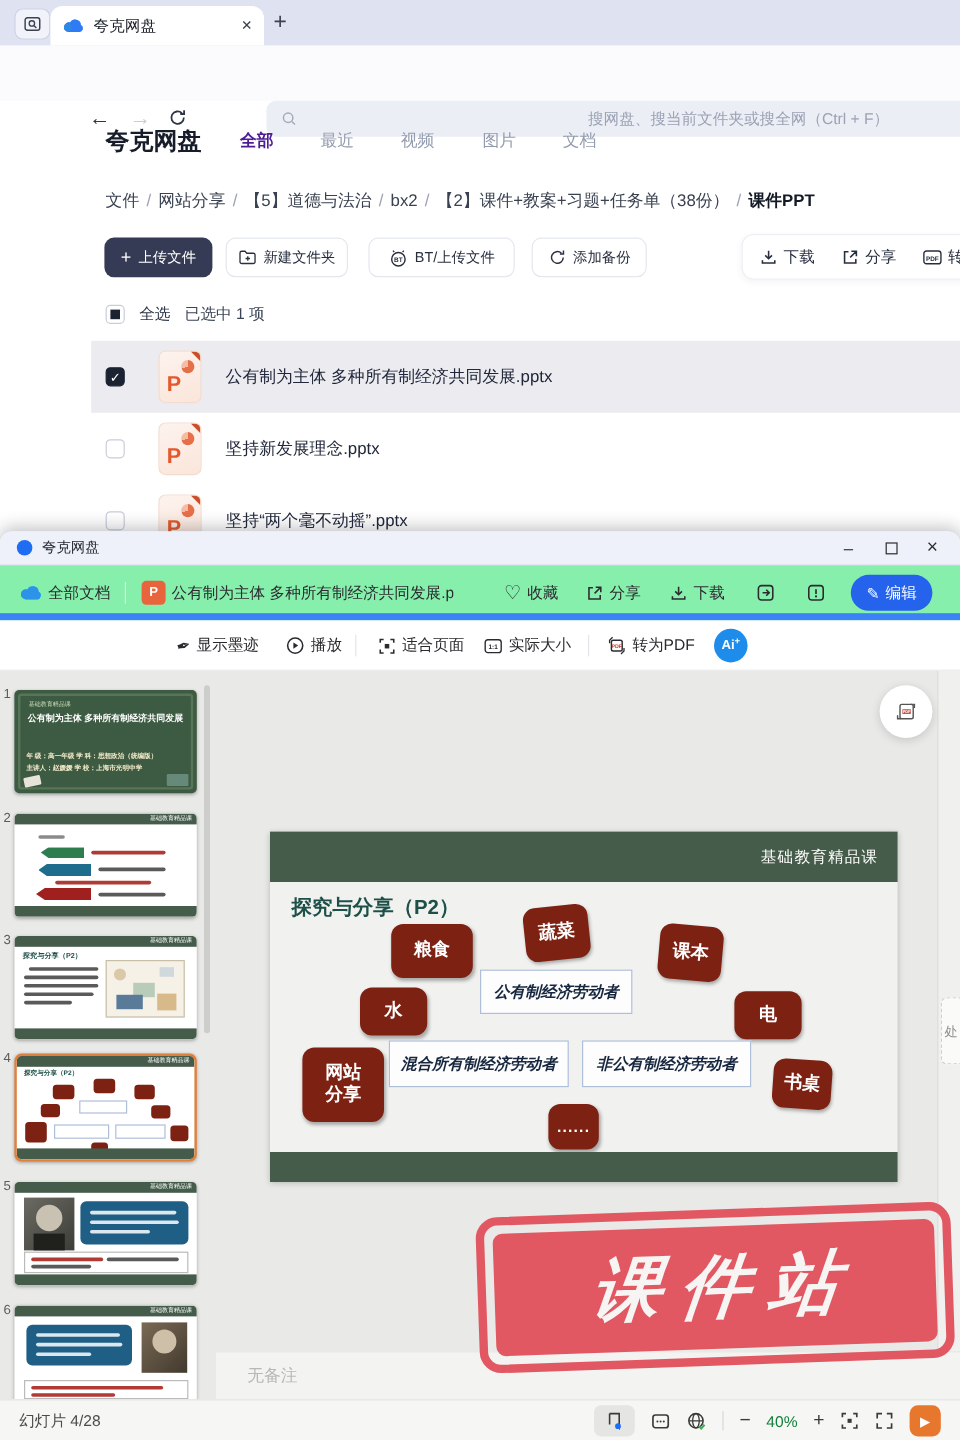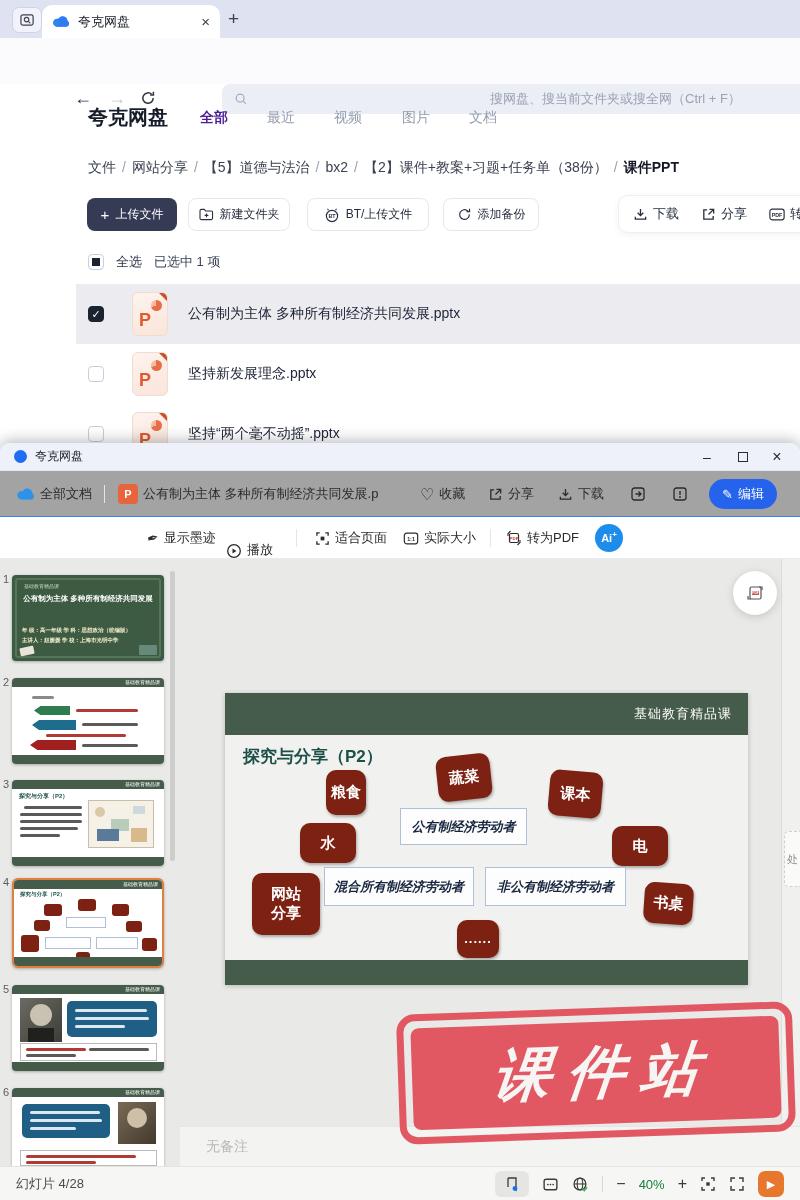--- a/index.html
+++ b/index.html
@@ -39,21 +39,21 @@
   .ppt-file { width:36px; height:44px; margin-left:28px; background:linear-gradient(160deg,#fdf3ee,#fae5da); border:1px solid #f3dccf; border-radius:6px; position:relative; overflow:hidden; }
   .ppt-file .p { position:absolute; left:6px; bottom:4px; color:#e2592e; font-weight:bold; font-size:18px; }
   .ppt-file .pie { position:absolute; right:5px; top:7px; width:11px; height:11px; border-radius:50%; background:conic-gradient(#e2592e 0 70%, #f4b297 70% 100%); opacity:.85; }
   .ppt-file .fold { position:absolute; right:0; top:0; width:0; height:0; border-left:8px solid transparent; border-top:8px solid #c8502a; }
   .fname { margin-left:20px; font-size:14px; color:#20273a; }
 
   
   .viewer { position:absolute; left:0; top:443px; width:800px; height:757px; box-shadow:0 -3px 14px rgba(20,25,40,.28); border-radius:10px 10px 0 0; background:#fff; }
   .vtitle { position:absolute; left:0; top:0; width:800px; height:28px; background:#eff1fa; border-radius:10px 10px 0 0; border-bottom:1px solid #e3e6f2; display:flex; align-items:center; padding:0 14px; gap:8px; font-size:12px; color:#23262e; }
   .winctl { position:absolute; top:0; height:28px; width:34px; display:flex; align-items:center; justify-content:center; color:#2c2c2e; font-size:14px; }
-  .vtool { position:absolute; left:0; top:28px; width:800px; height:46px; background:#a3a3a3; border-bottom:1px solid #3b82f6; }
+  .vtool { position:absolute; left:0; top:28px; width:800px; height:46px; background:#86efac; border-bottom:6px solid #3b82f6; }
   .vt-item { position:absolute; top:0; height:46px; display:flex; align-items:center; gap:5px; font-size:13px; color:#2b2b2f; }
   .vdiv { position:absolute; top:14px; width:1px; height:18px; background:#e4e5ec; }
   .ppt-chip { width:20px; height:20px; border-radius:4px; background:#e8643c; color:#fff; font-size:11px; font-weight:bold; display:flex; align-items:center; justify-content:center; }
   .edit-btn { position:absolute; left:709px; top:8px; width:68px; height:30px; border-radius:16px; background:#2563ec; color:#fff; font-size:13px; display:flex; align-items:center; justify-content:center; gap:5px; }
   .vsub { position:absolute; left:0; top:74px; width:800px; height:42px; background:#fff; border-bottom:1px solid #e9eaee; }
   .vs-item { position:absolute; top:0; height:42px; display:flex; align-items:center; gap:5px; font-size:13px; color:#2b2b2f; }
   .ai-btn { position:absolute; left:595px; top:7px; width:28px; height:28px; border-radius:50%; background:#1d8ceb; color:#fff; font-size:11px; font-weight:bold; display:flex; align-items:center; justify-content:center; }
 
   .vbody { position:absolute; left:0; top:116px; width:800px; height:607px; background:#e9e9e7; overflow:hidden; }
   .canvas-strip { position:absolute; left:781px; top:0; width:19px; height:607px; background:#f0f0ee; border-left:1px solid #dddddb; }
@@ -291,21 +291,21 @@
         <span style="font-size:13px;">✎</span>
         <span>编辑</span>
       </span>
     </div>
 
     <div class="vsub">
       <span class="vs-item" style="left:147px;">
         <span style="font-size:14px;transform:rotate(-15deg);">✒</span>
         <span>显示墨迹</span>
       </span>
-      <span class="vs-item" style="left:226px;align-items:flex-end;">
+      <span class="vs-item" style="left:238px;">
         <svg width="16" height="16" viewBox="0 0 16 16">
             <circle cx="8" cy="8" r="6.3" fill="none" stroke="#2b2b2f" stroke-width="1.3"></circle>
             <path d="M6.5 5.4l4 2.6-4 2.6z" fill="#2b2b2f"></path>
           </svg>
         <span>播放</span>
       </span>
       <span class="vdiv" style="left:296px;top:12px;"></span>
       <span class="vs-item" style="left:315px;">
         <svg width="15" height="15" viewBox="0 0 16 16">
             <path d="M2 5V2h3M11 2h3v3M14 11v3h-3M5 14H2v-3" fill="none" stroke="#2b2b2f" stroke-width="1.4"></path>
@@ -440,21 +440,21 @@
 
         <div class="scrollbar"></div>
       </div>
 
       <div class="slide">
         <div class="band-top">
             <span>基础教育精品课</span>
           </div>
         <div class="slide-title">探究与分享（P2）</div>
 
-        <div class="rbox" style="left:101px;top:77px;width:40px;height:45px;text-align:center;">粮食</div>
+        <div class="rbox" style="left:101px;top:77px;width:68px;height:45px;text-align:center;">粮食</div>
         <div class="rbox" style="left:212px;top:62px;width:54px;height:45px;transform:rotate(-6deg);">蔬菜</div>
         <div class="rbox" style="left:324px;top:78px;width:53px;height:46px;transform:rotate(5deg);">课本</div>
         <div class="rbox" style="left:75px;top:130px;width:56px;height:40px;">水</div>
         <div class="rbox" style="left:387px;top:133px;width:56px;height:40px;">电</div>
         <div class="rbox" style="left:27px;top:180px;width:68px;height:62px;font-size:15px;padding:4px 14px;">网站分享</div>
         <div class="rbox" style="left:419px;top:190px;width:49px;height:41px;transform:rotate(4deg);">书桌</div>
         <div class="rbox" style="left:232px;top:227px;width:42px;height:38px;font-size:13px;letter-spacing:1px;">......</div>
 
         <div class="wlabel" style="left:175px;top:115px;width:127px;height:37px;">公有制经济劳动者</div>
         <div class="wlabel" style="left:99px;top:174px;width:150px;height:39px;">混合所有制经济劳动者</div>

